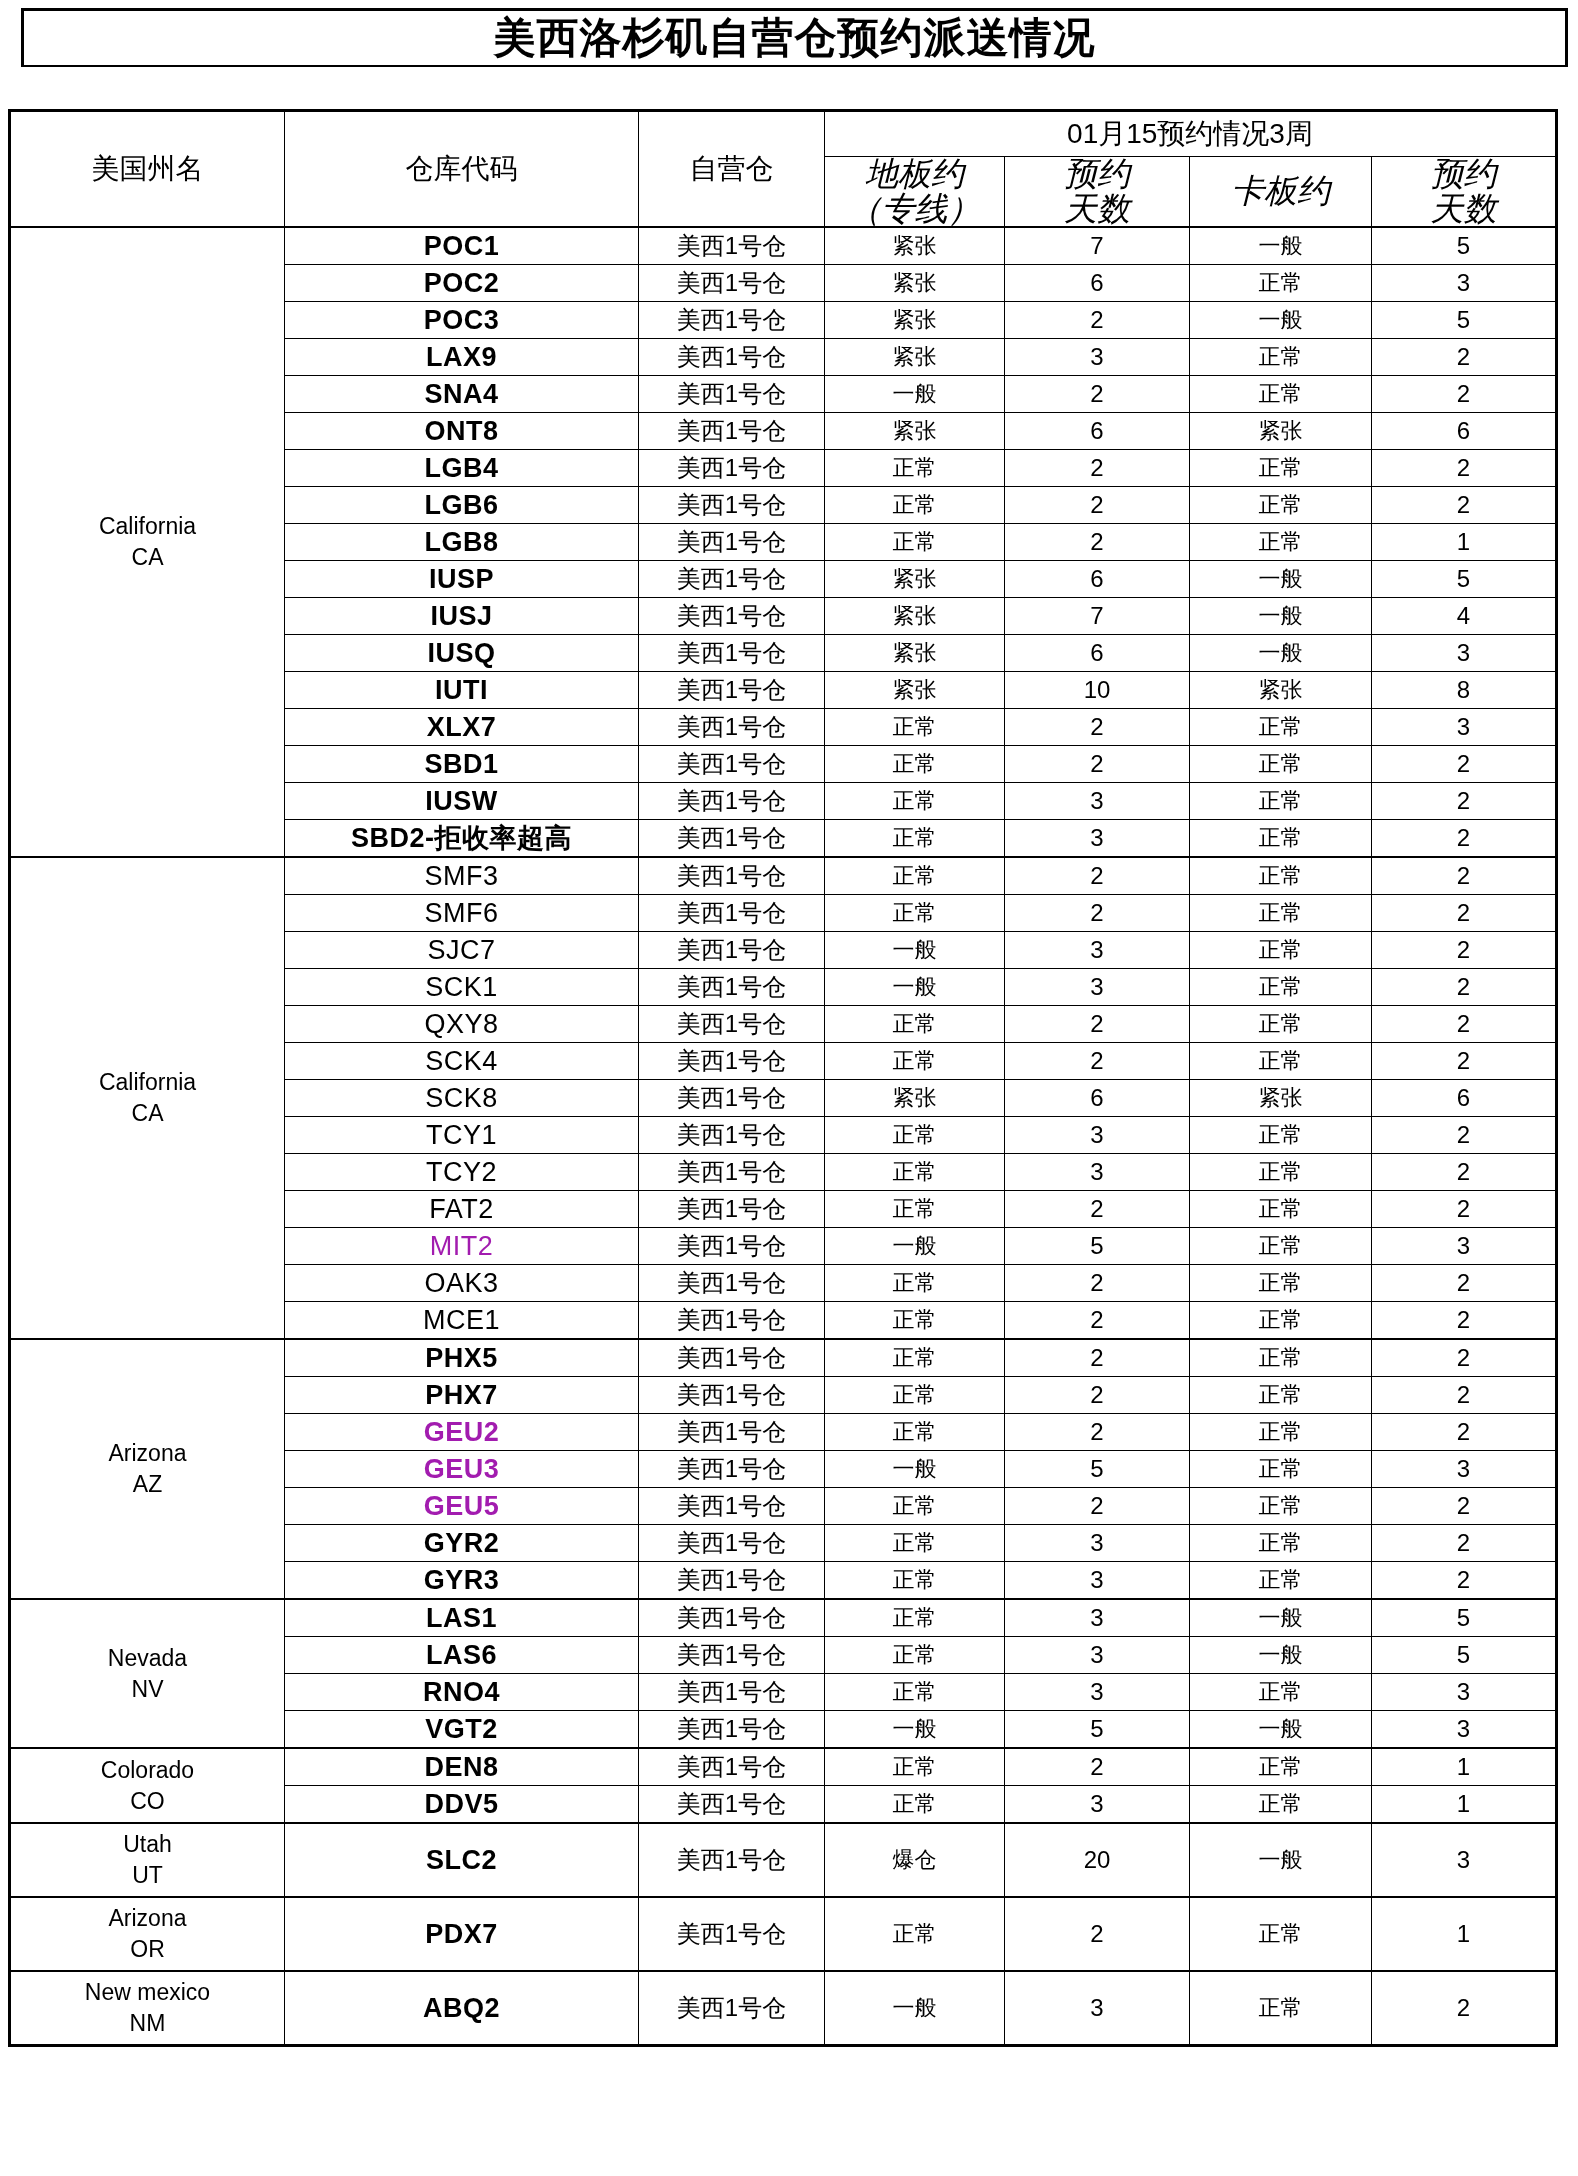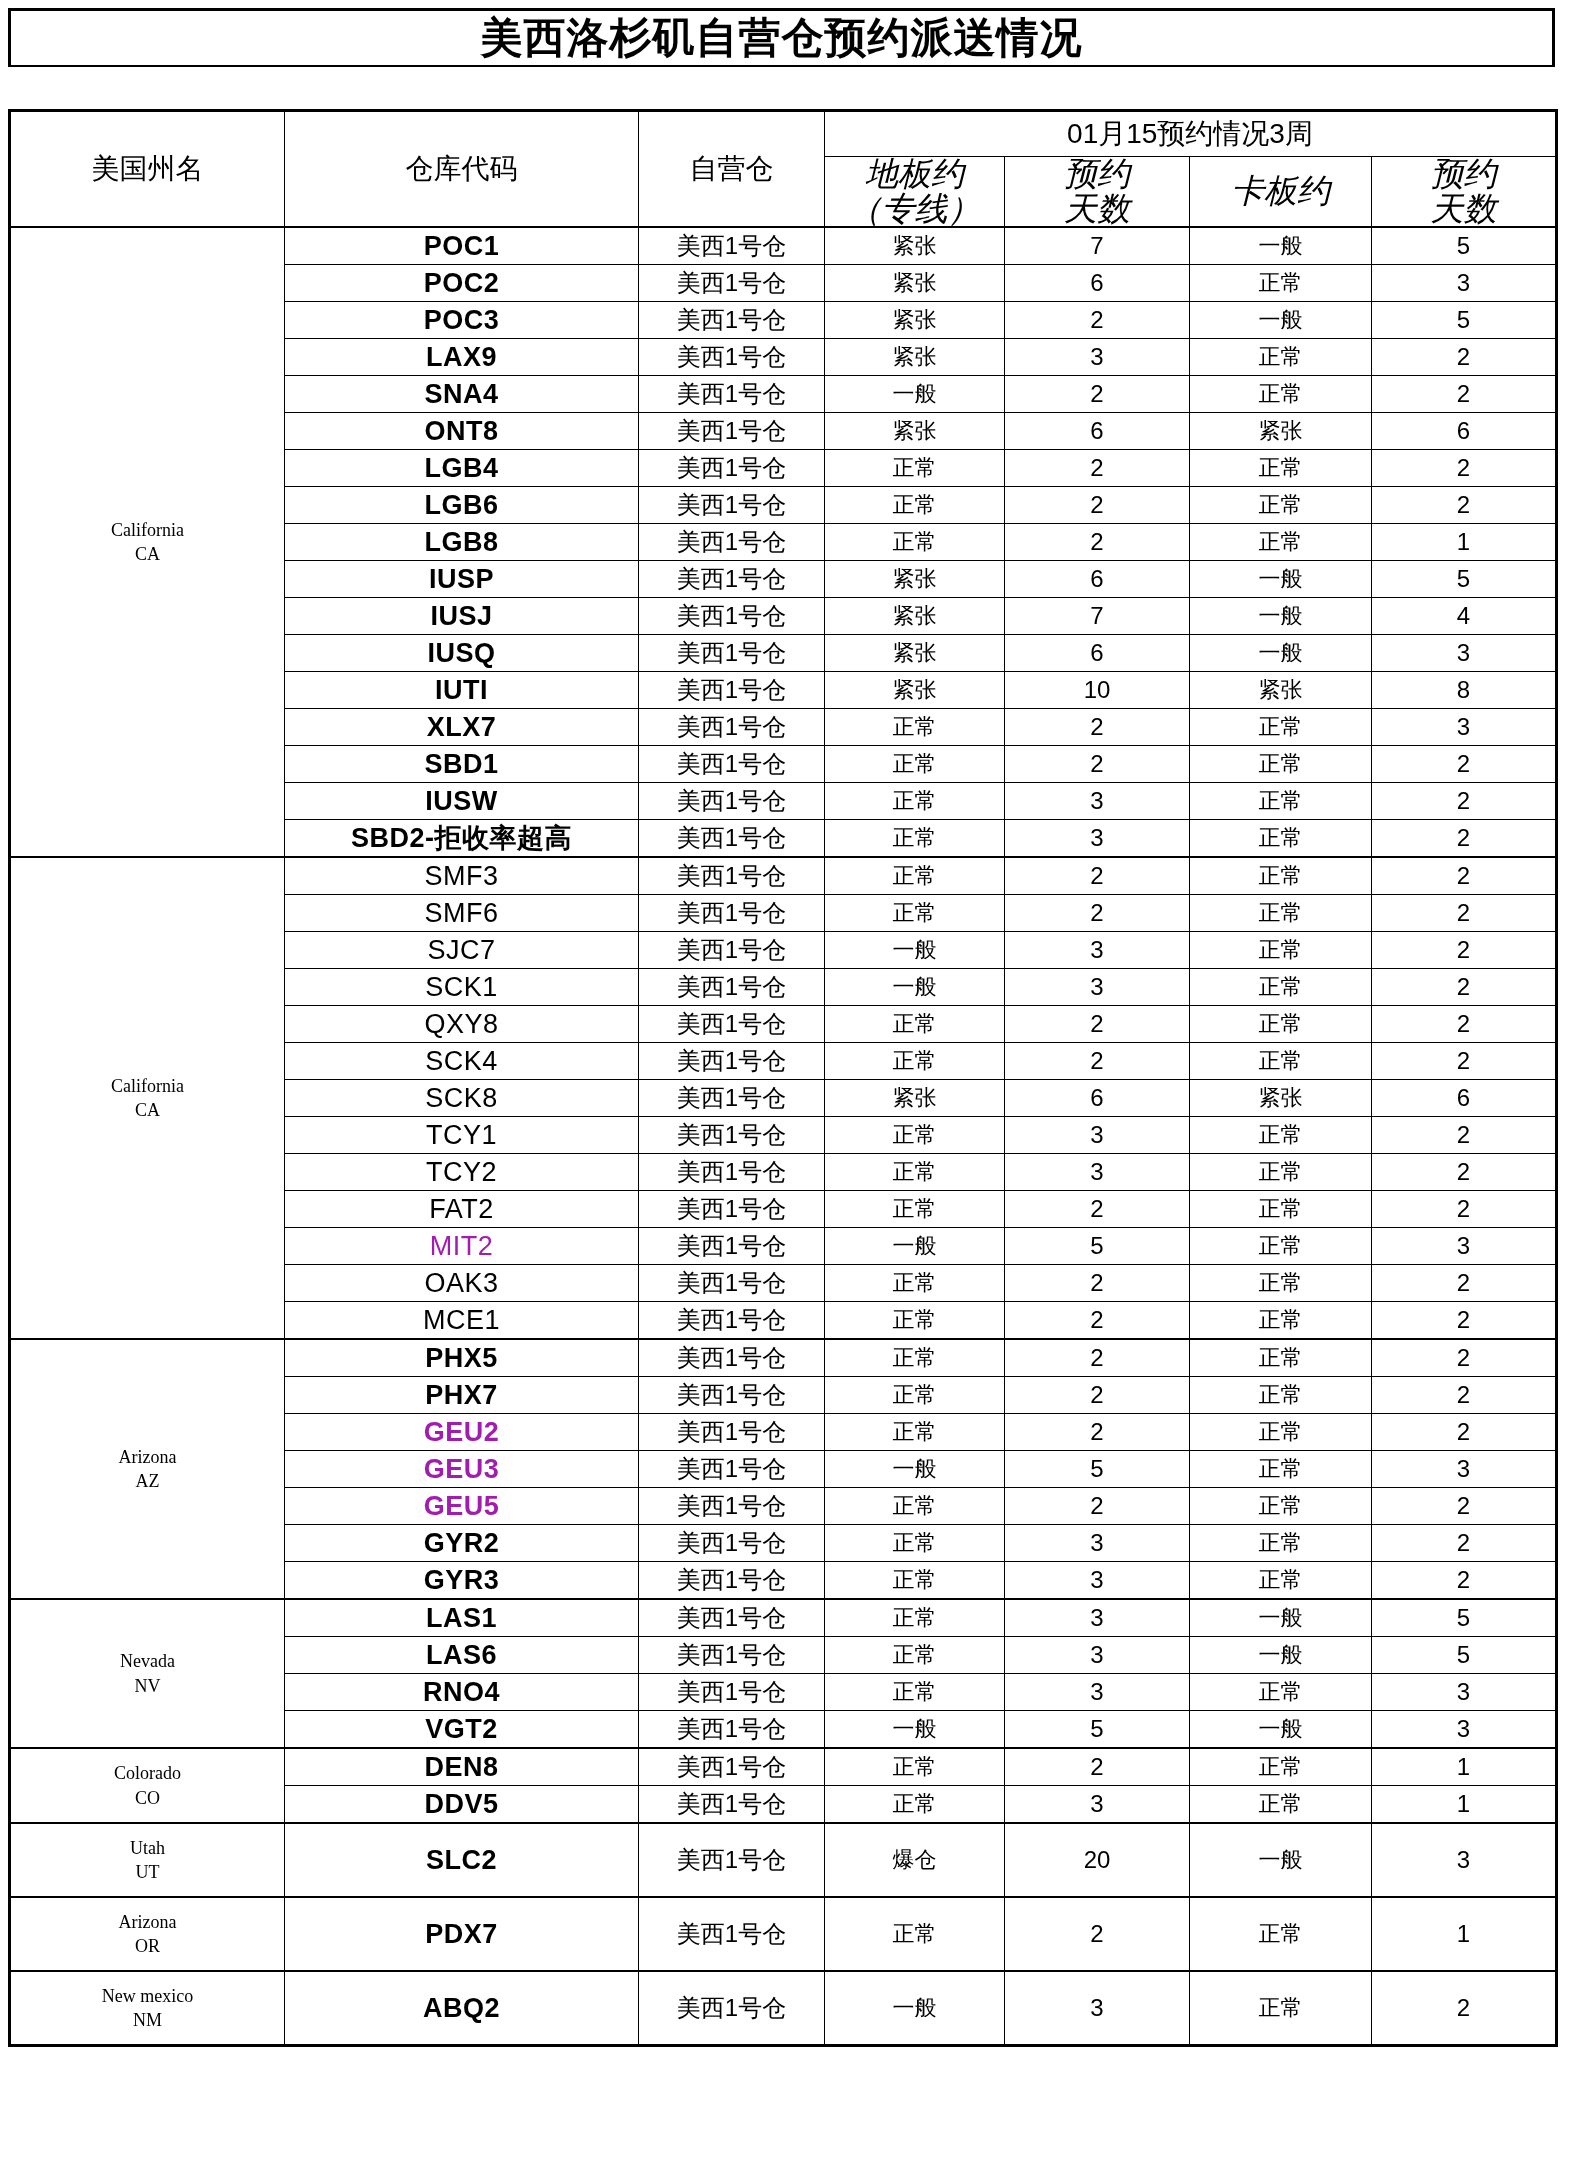--- a/index.html
+++ b/index.html
@@ -18,21 +18,21 @@
   .sheet {
     position: relative;
     width: 1578px;
     height: 2176px;
     box-sizing: border-box;
   }
 
   
   .title-band {
     position: absolute;
-    left: 8px;
+    left: 21px;
     top: 8px;
     width: 1547px;
     height: 59px;
     box-sizing: border-box;
     border: 3px solid #000;
     border-bottom: 2px solid #000;
     display: flex;
     align-items: center;
     justify-content: center;
     background: #ffffff;
@@ -119,24 +119,23 @@
     font-weight: bold;
     line-height: 1.05;
     font-style: italic;
   }
   .hdr-sub.thin {
     font-weight: normal;
   }
 
   
   .state-cell {
-    font-size: 18px;
+    font-size: 23px;
     font-weight: bold;
     line-height: 1.35;
-    font-family: Liberation Serif, serif;
   }
   td.code {
     height: 36px;
     font-size: 27px;
     font-weight: bold;
     letter-spacing: 0.5px;
   }
   td.code.thin { font-weight: bold; }
   td.code.cyan { color: #a21caf; }
   td.warehouse {

